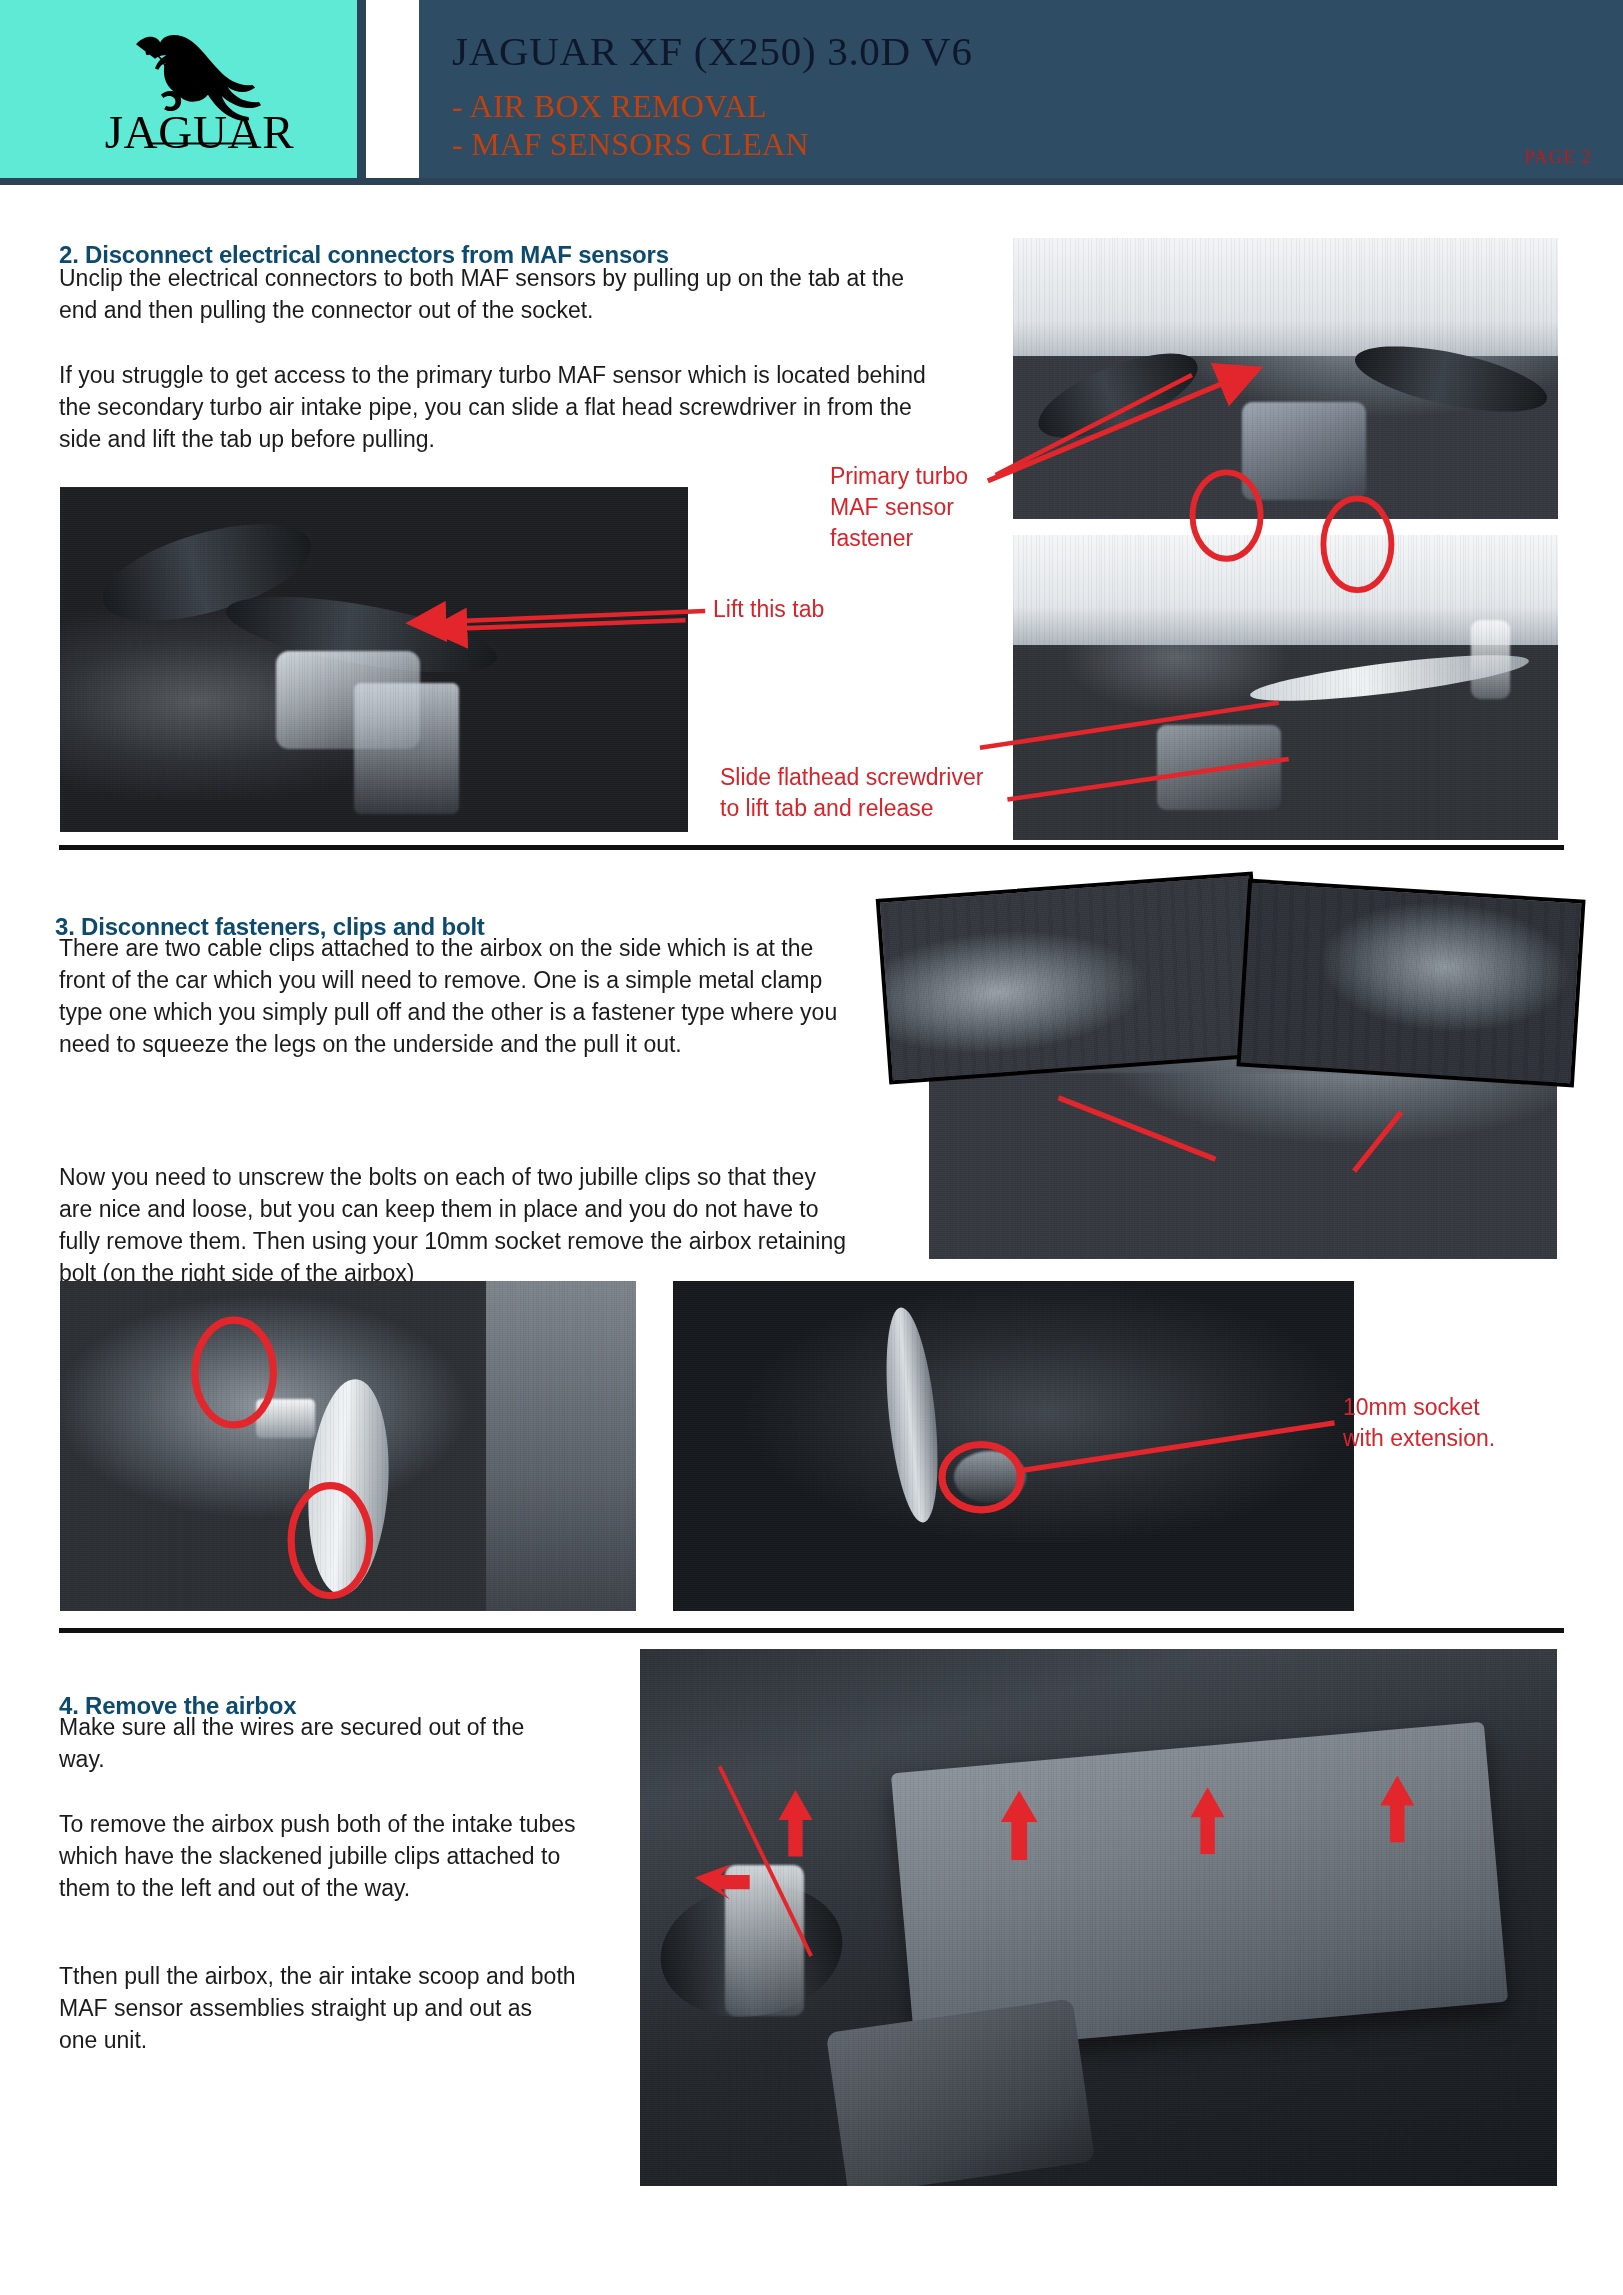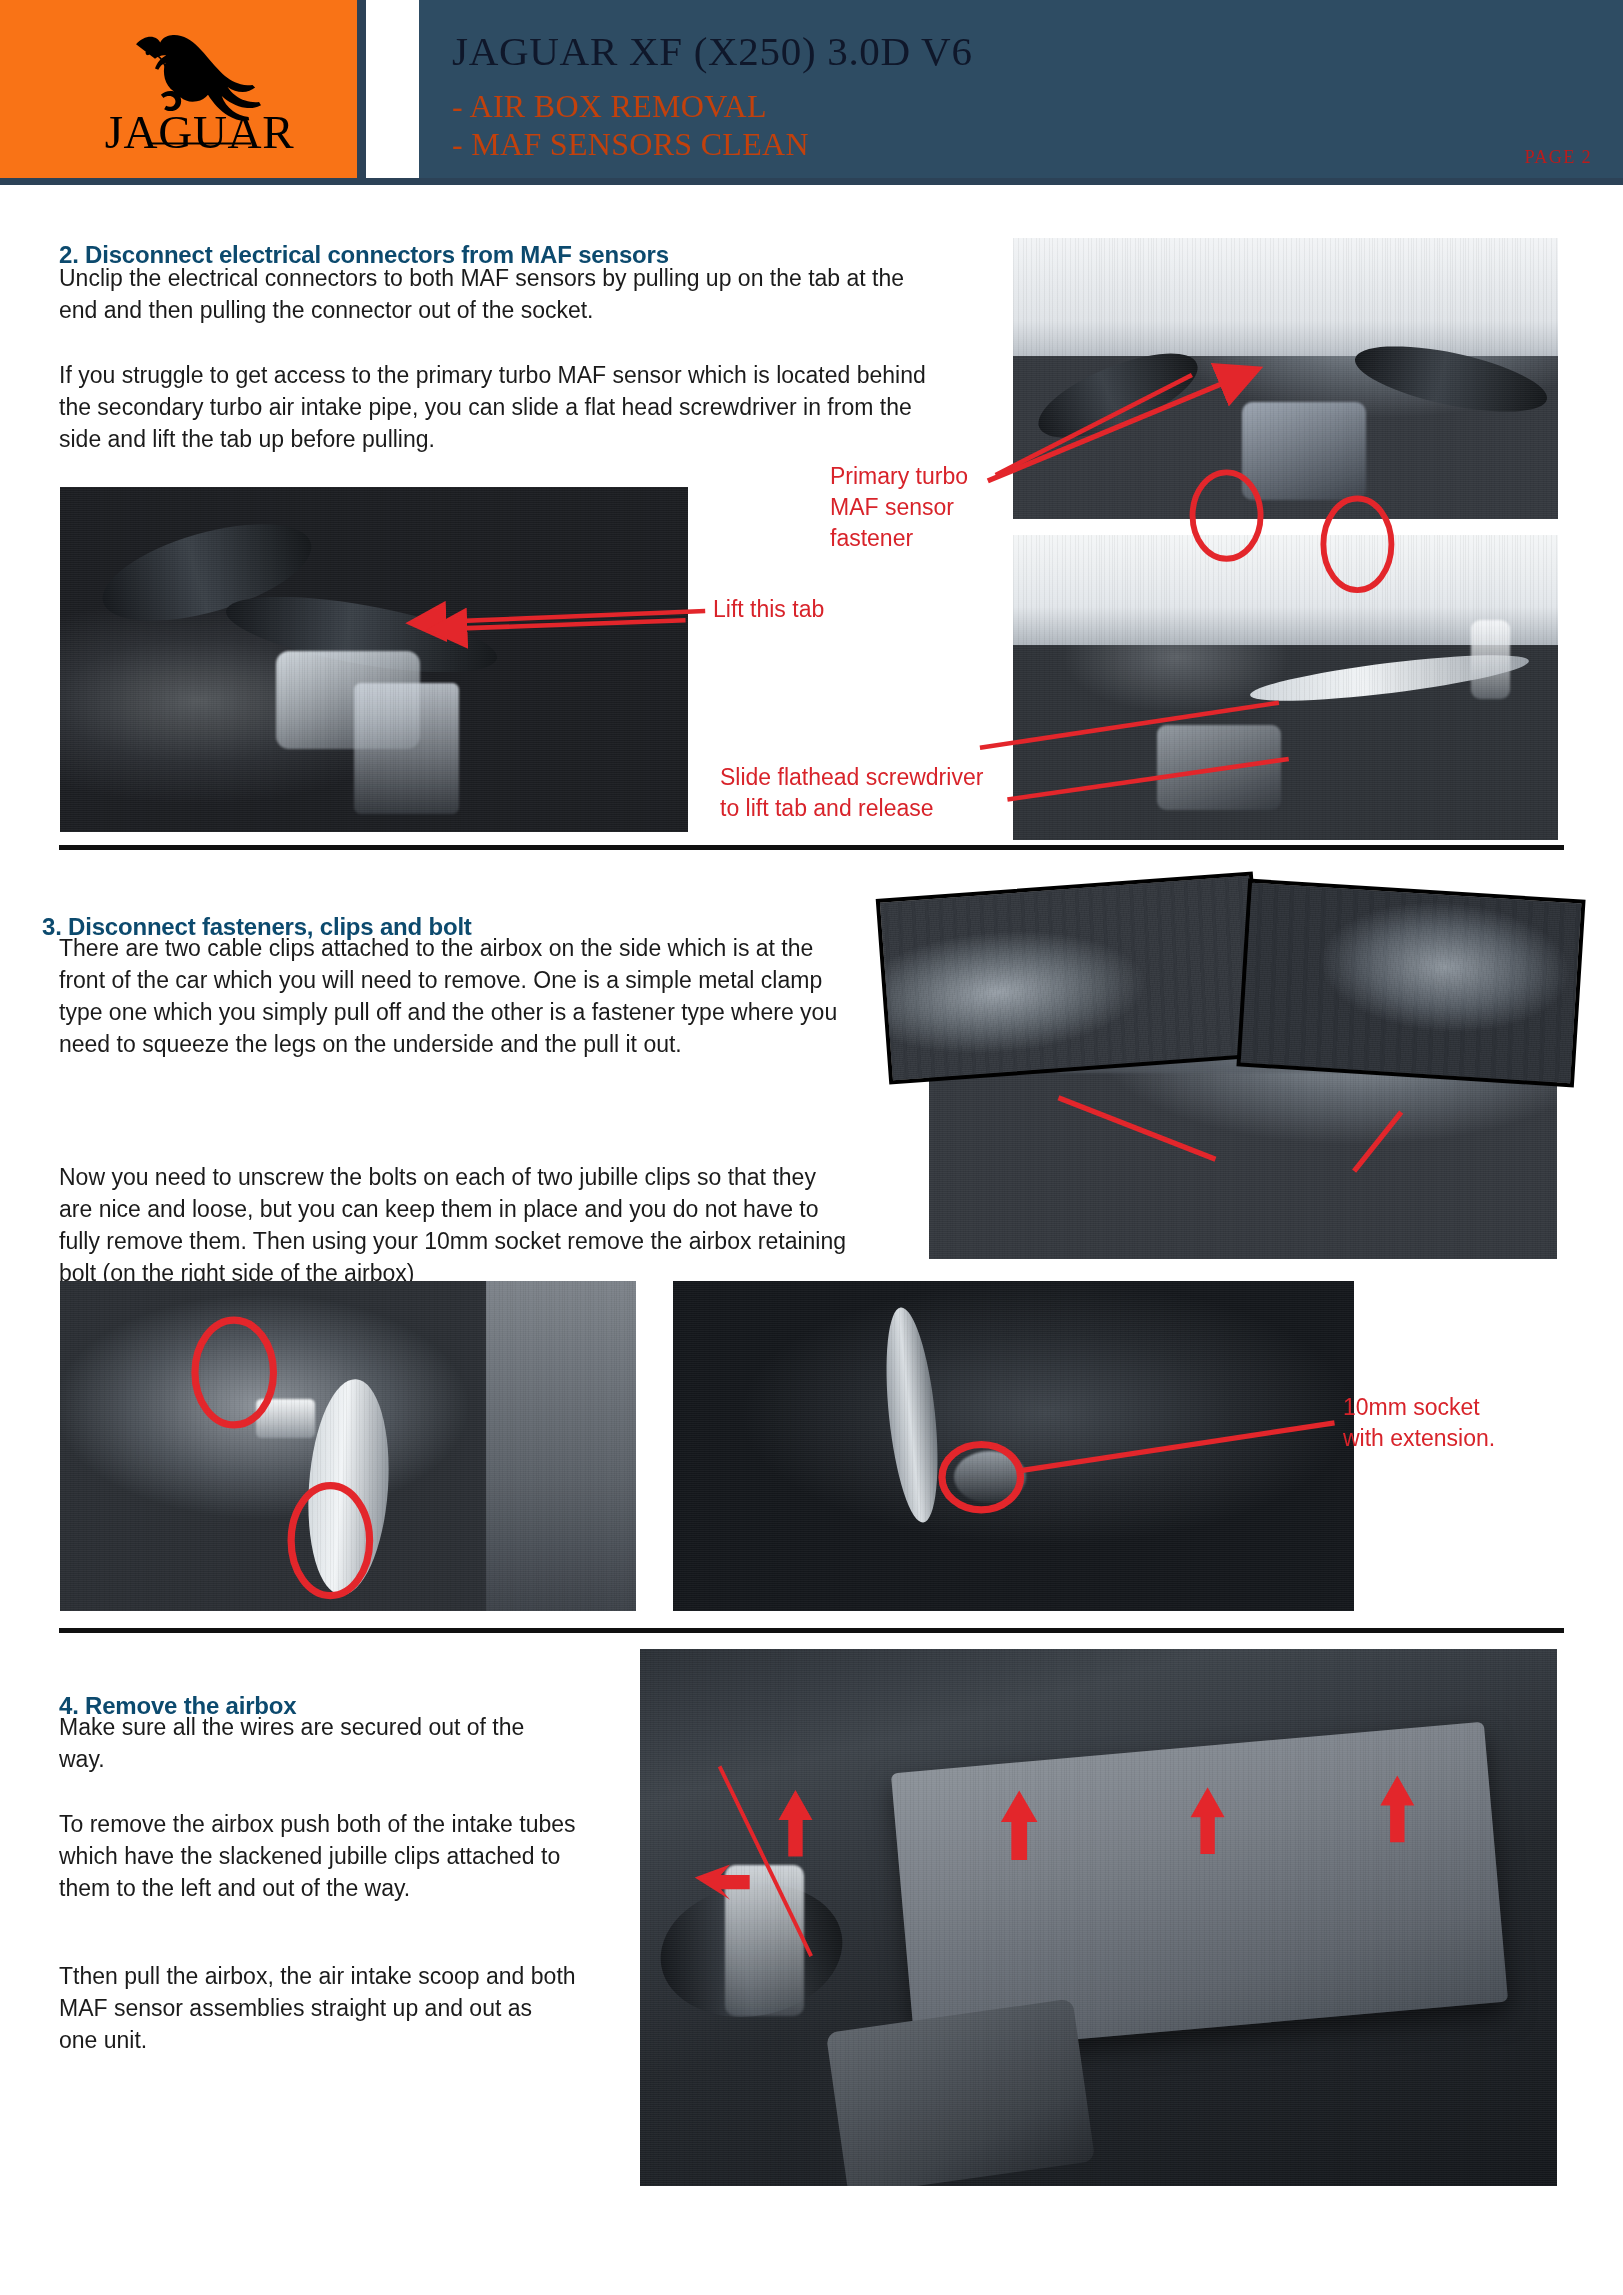--- a/index.html
+++ b/index.html
@@ -15,21 +15,21 @@
   
   #header{
     position:absolute;left:0;top:0;width:1623px;height:185px;
   }
   .hdr-dark-left{
     position:absolute;left:0;top:0;width:366px;height:185px;
     background:#2c4257;
   }
   .hdr-white-logo{
     position:absolute;left:0;top:0;width:357px;height:178px;
-    background:#f97316;
+    background:#5eead4;
   }
   .hdr-dark-main{
     position:absolute;left:419px;top:0;width:1205px;height:178px;
     background:#2e4c63;
   }
   .hdr-strip-bottom{
     position:absolute;left:0;top:178px;width:1623px;height:6.5px;
     background:#2c4257;
   }
   .logo-wrap{
@@ -238,21 +238,21 @@
   <div>Lift this tab</div>
 </div>
 
 <div class="annot" style="left:720px;top:762px;">
   <div>Slide flathead screwdriver</div>
   <div>to lift tab and release</div>
 </div>
 
 <div class="divider" style="top:845px;"></div>
 
-<div class="sec-head" style="left:42px;top:877px;">3. Disconnect fasteners, clips and bolt</div>
+<div class="sec-head" style="left:55px;top:877px;">3. Disconnect fasteners, clips and bolt</div>
 
 <div class="body-par" style="left:59px;top:932px;width:795px;">There are two cable clips attached to the airbox on the side which is at the front of the car which you will need to remove. One is a simple metal clamp type one which you simply pull off and the other is a fastener type where you need to squeeze the legs on the underside and the pull it out.</div>
 <div class="body-par" style="left:59px;top:1161px;width:795px;">Now you need to unscrew the bolts on each of two jubille clips so that they are nice and loose, but you can keep them in place and you do not have to fully remove them. Then using your 10mm socket remove the airbox retaining bolt (on the right side of the airbox)</div>
 
 <div class="photo ph-bay" style="left:929px;top:942px;width:628px;height:317px;">
   <div class="grain"></div>
   <div class="bright" style="left:118px;top:19.6px;width:406px;height:111px;border-radius:15.7px;background:linear-gradient(175deg,rgba(160,170,180,.65),rgba(60,66,74,.35));"></div>
 </div>
 
 <div class="photo ph-tilt-a" style="left:882px;top:885px;width:370px;height:178px;">

